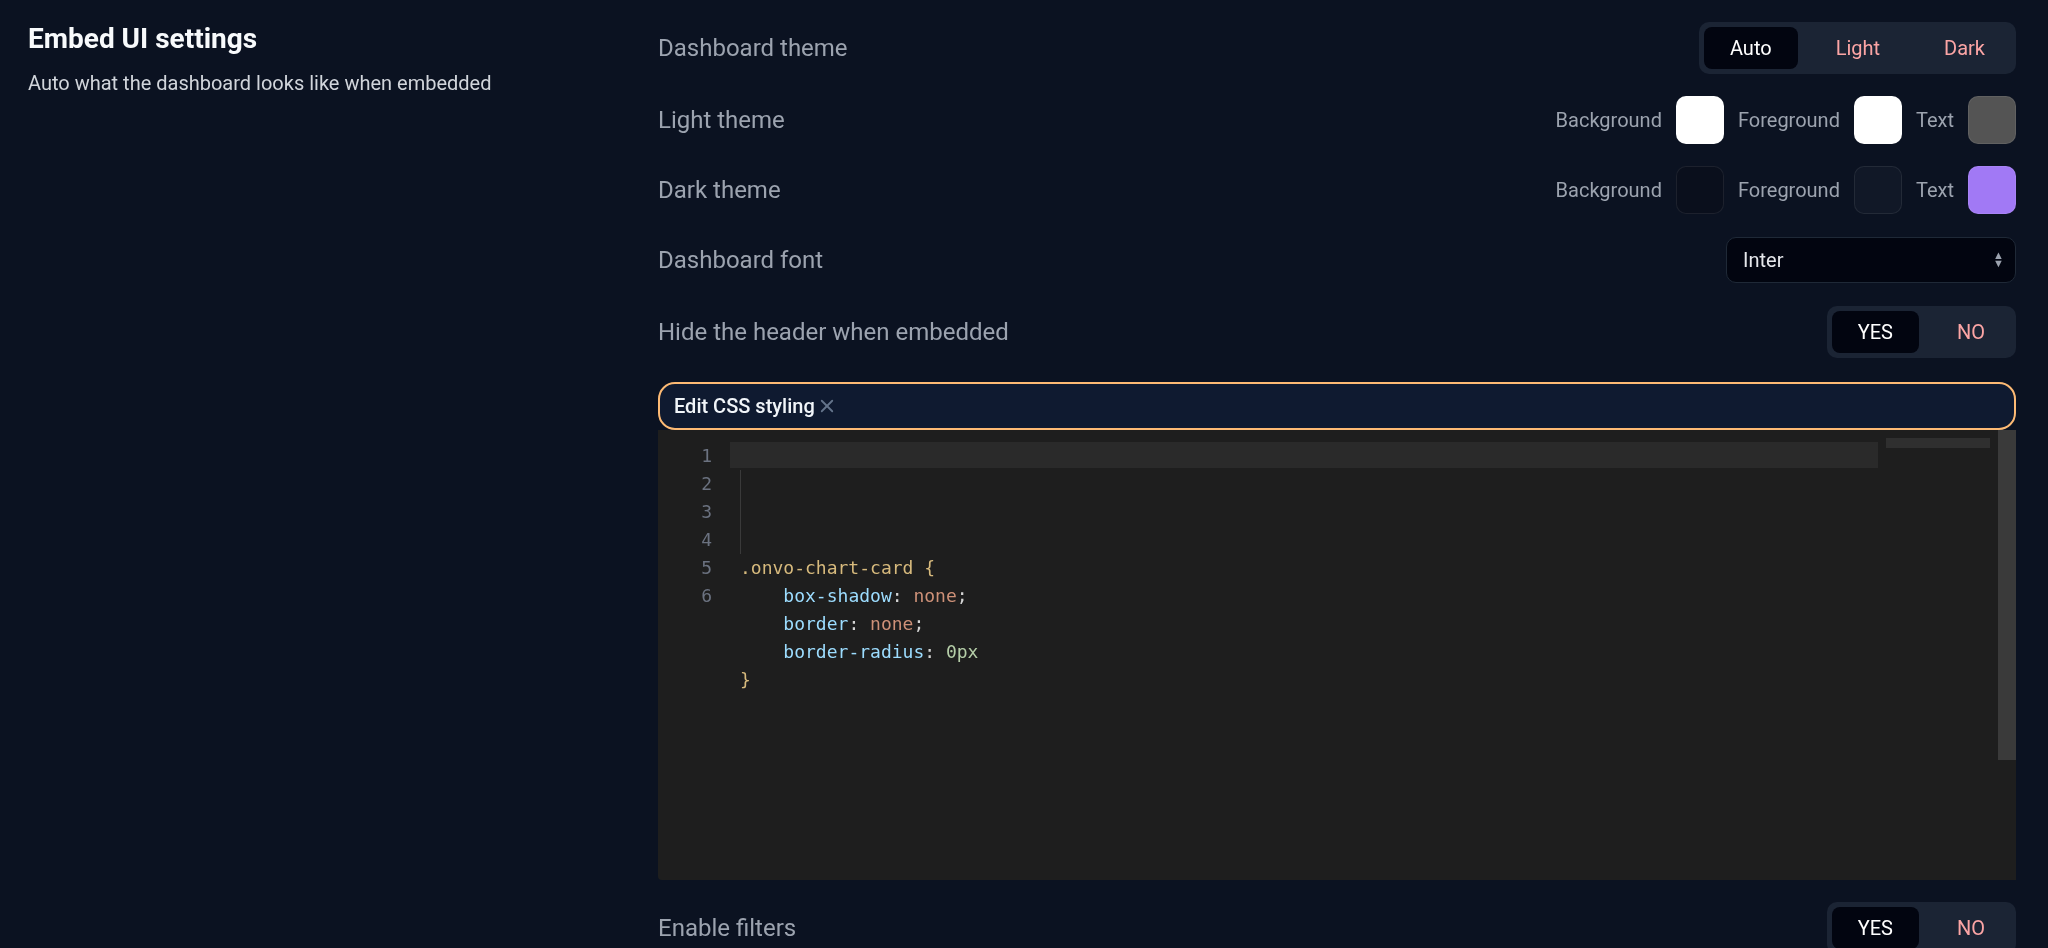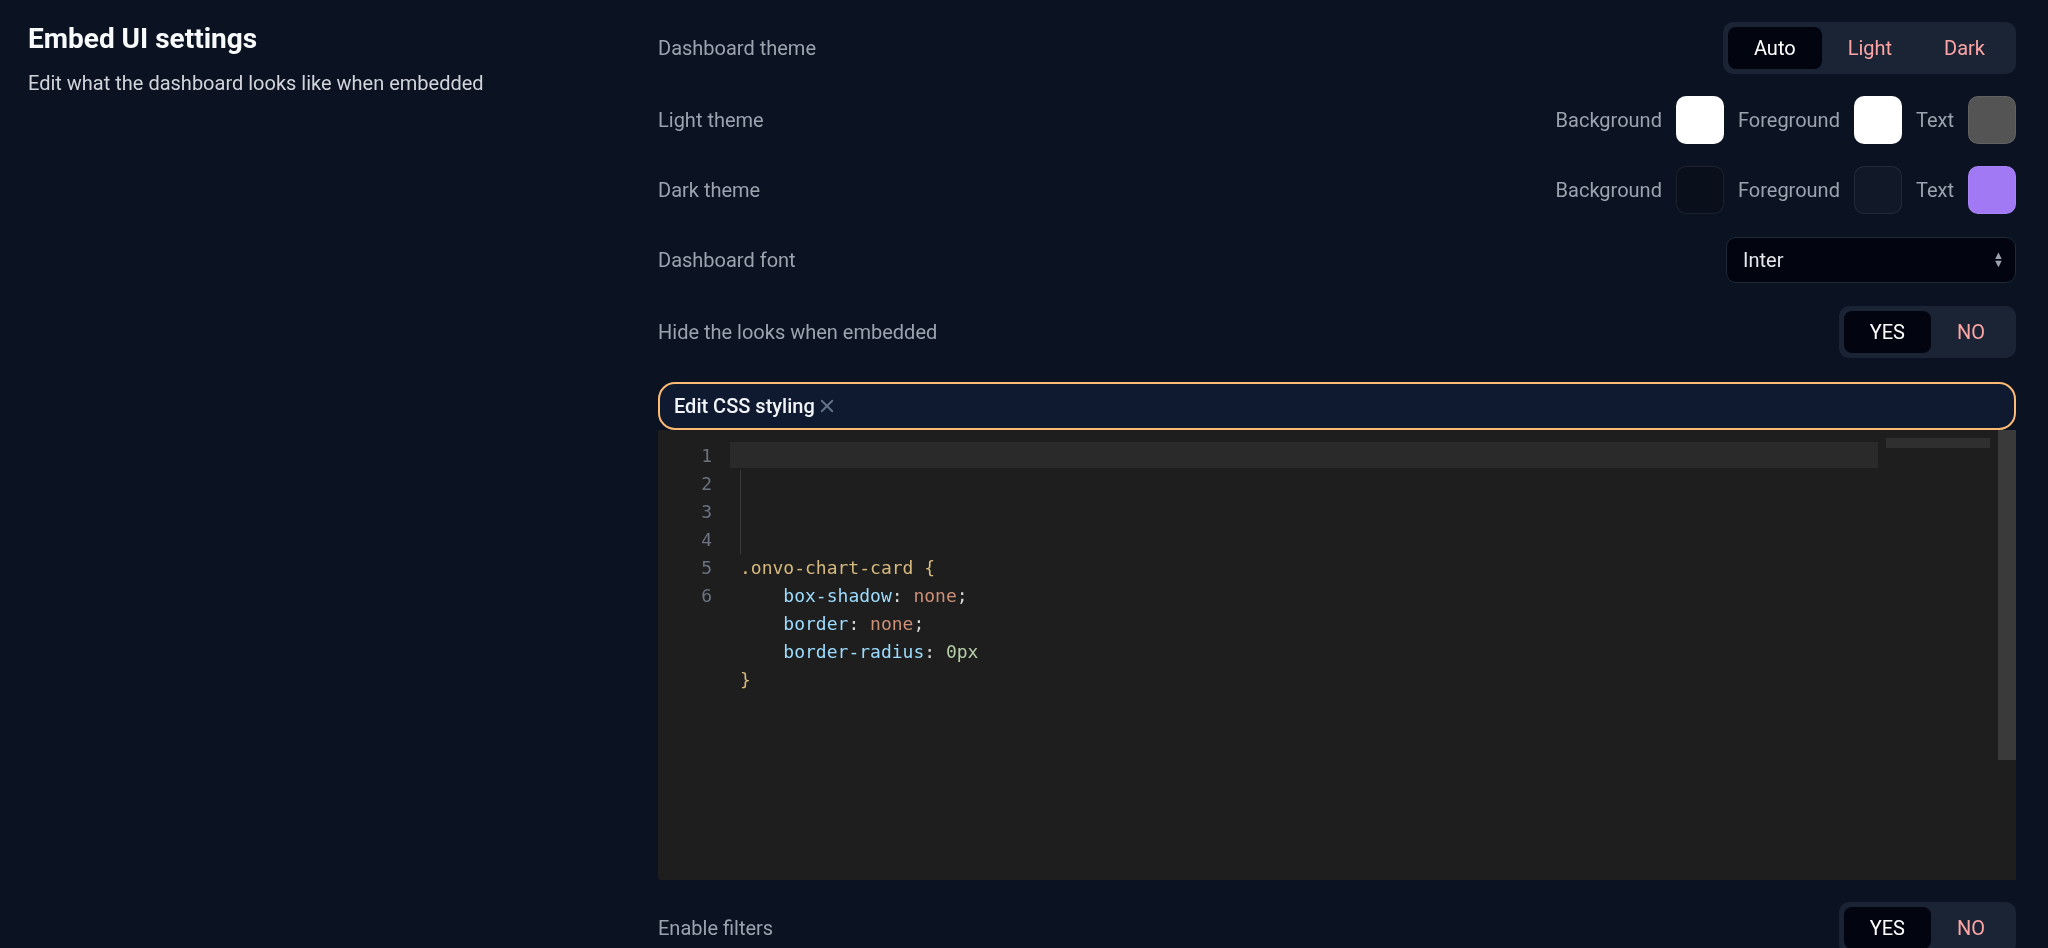--- a/index.html
+++ b/index.html
@@ -39,29 +39,29 @@
     padding-right: 4px;
   }
   .row {
     display: flex;
     align-items: center;
     justify-content: space-between;
     min-height: 48px;
   }
   .row-label {
     color: #9ca3af;
-    font-size: 20px;
+    font-size: 24px;
   }
   
   .segmented {
     display: inline-flex;
     background: #1b2434;
     border-radius: 10px;
     padding: 5px;
-    gap: 0;
+    gap: 12px;
   }
   .segmented button {
     border: none;
     background: transparent;
     color: #fca5a5;
     font-size: 20px;
     padding: 9px 26px;
     border-radius: 8px;
     cursor: pointer;
     font-family: inherit;
@@ -222,21 +222,21 @@
     height: 330px;
     background: #3a3a3a;
   }
 </style>
 </head>
 <body>
 
 <div class="page">
   <aside class="sidebar">
     <h1>Embed UI settings</h1>
-    <p class="subtitle">Edit what the dashboard looks like when embedded</p>
+    <p class="subtitle">Auto what the dashboard looks like when embedded</p>
   </aside>
 
   <main class="main">
 
     <div class="row">
       <span class="row-label">Dashboard theme</span>
       <div class="segmented">
         <button class="active">Auto</button>
         <button>Light</button>
         <button>Dark</button>
@@ -274,21 +274,21 @@
           <option>Inter</option>
         </select>
         <span class="select-arrows">
           <span>▲</span>
             <span>▼</span>
         </span>
       </div>
     </div>
 
     <div class="row">
-      <span class="row-label">Hide the looks when embedded</span>
+      <span class="row-label">Hide the header when embedded</span>
       <div class="segmented">
         <button class="active">YES</button>
         <button>NO</button>
       </div>
     </div>
 
     <div class="editor-panel">
       <div class="editor-header">
         <span class="editor-header-title">Edit CSS styling</span>
         <button class="close-btn">

